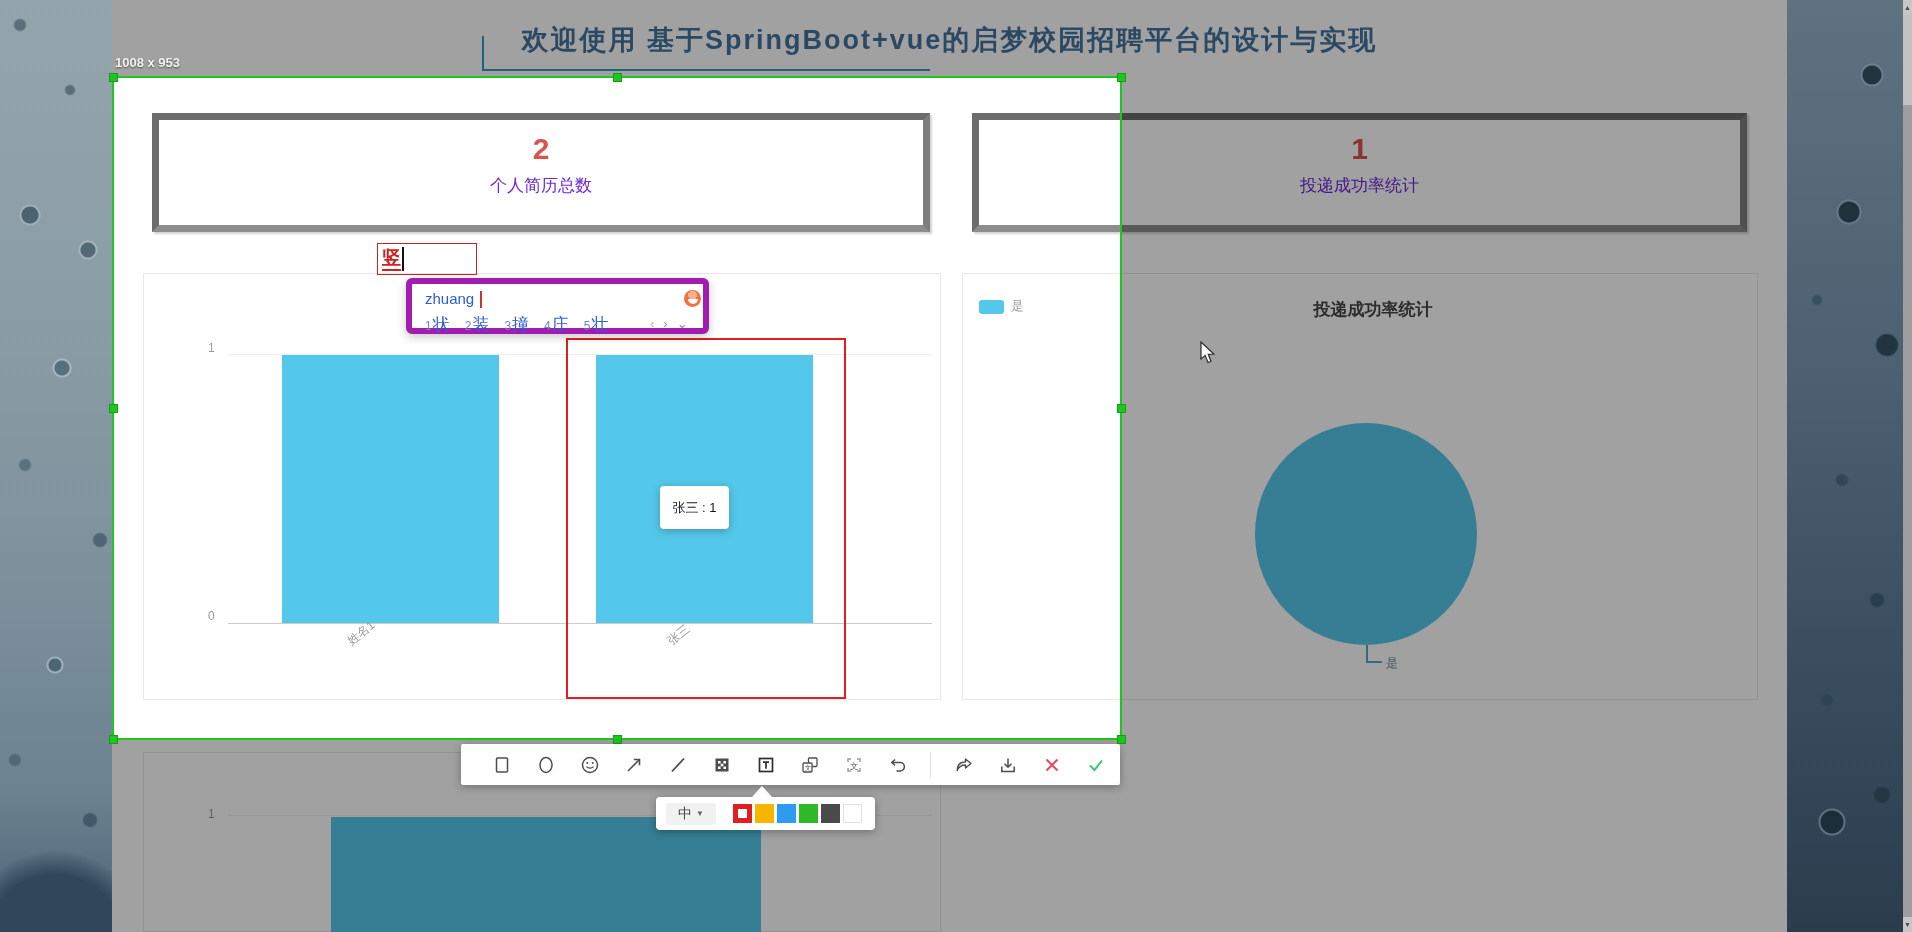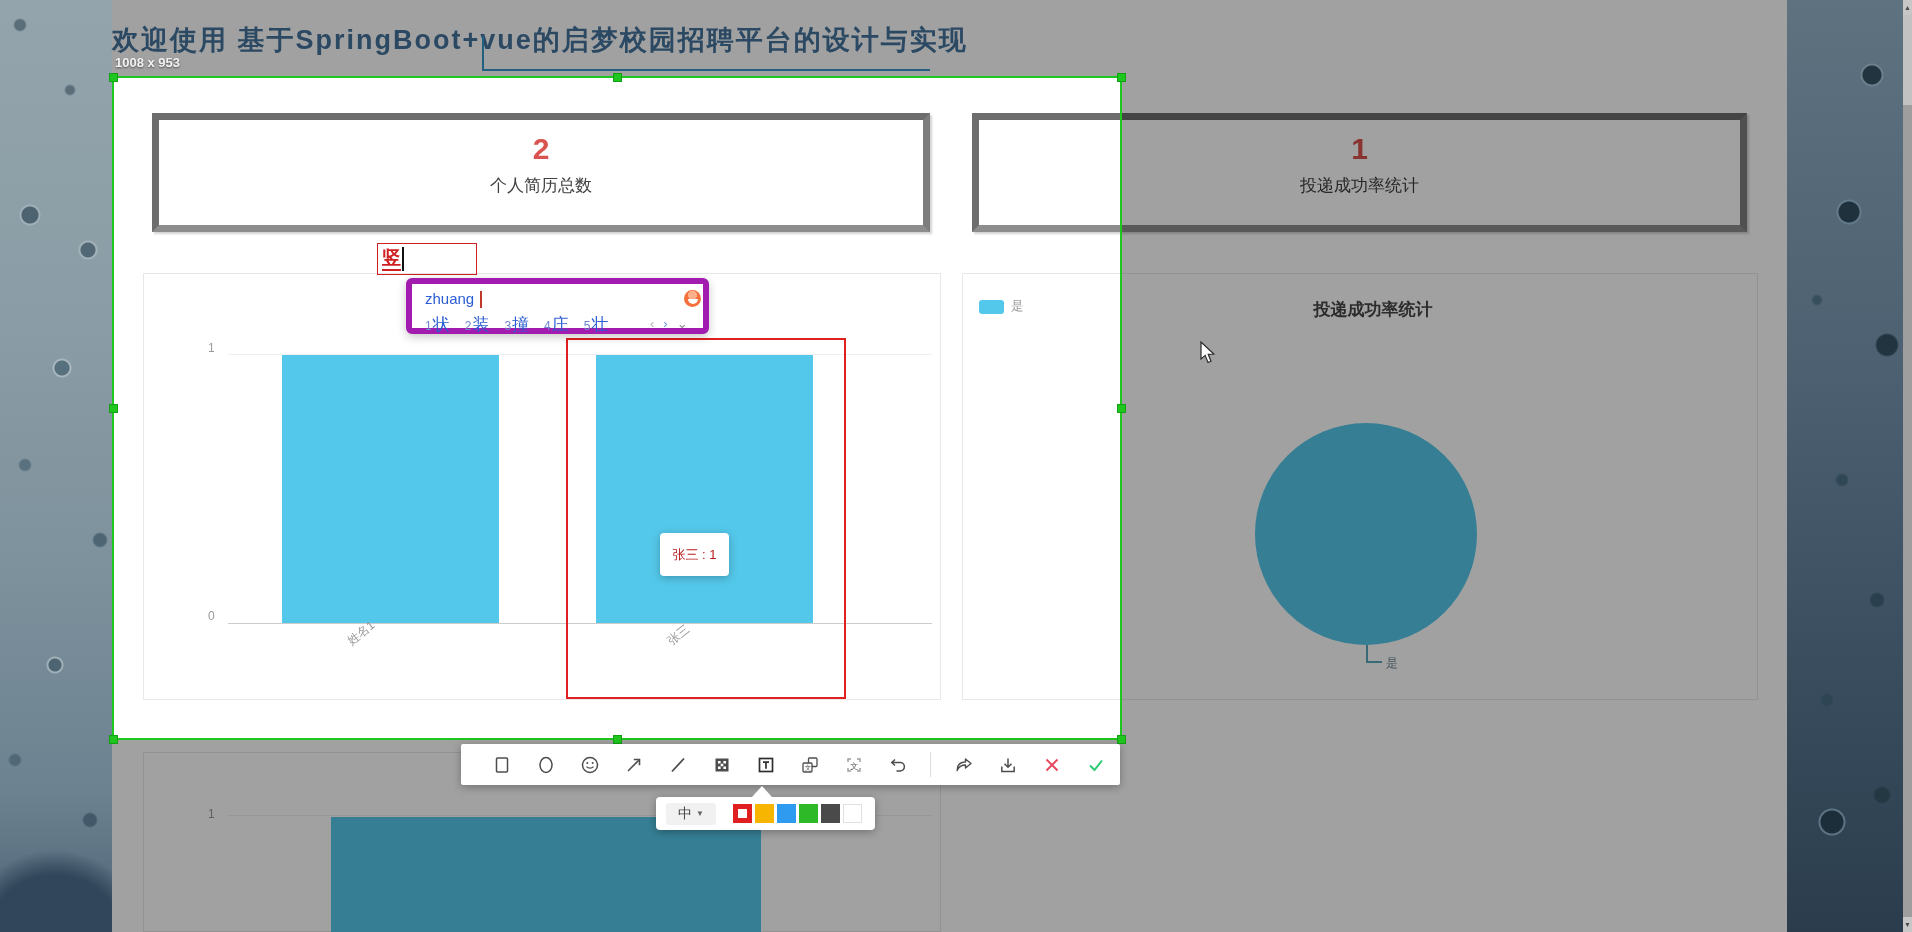--- a/index.html
+++ b/index.html
@@ -33,29 +33,29 @@
       radial-gradient(circle at 45px 822px, #1c2e39 0 11px, #5d7383 12px 13px, transparent 14px),
       radial-gradient(circle at 95px 795px, #243844 0 7px, transparent 9px),
       linear-gradient(180deg,#5e7280 0%,#4c6071 40%,#3a4e5f 70%,#2b3d4d 100%);}
   
   .scrollbar{left:1903px;top:0;width:9px;height:932px;background:#9e9e9e;}
   .sb-btn{left:0;width:9px;height:15px;background:#c7c7c7;color:#4a4a4a;font-size:7px;
     line-height:15px;text-align:center;}
   .sb-thumb{left:0;top:15px;width:9px;height:90px;background:#c2c2c2;}
   
   .page{left:112px;top:0;width:1675px;height:932px;background:#ffffff;}
-  .page-title{left:0;top:22px;width:1675px;color:#44749e;
+  .page-title{left:0;top:22px;width:1675px;text-align:center;color:#44749e;
     font-size:27px;font-weight:bold;letter-spacing:2px;}
   .title-line-v{left:370px;top:36px;width:2px;height:35px;background:#3598c9;}
   .title-line-h{left:370px;top:69px;width:448px;height:2px;background:#3598c9;}
   .stat-card{top:113px;height:119px;background:#fff;border:7px solid #6d6d6d;
     border-right-color:#7d7d7d;border-bottom-color:#8d8d8d;box-sizing:border-box;
     box-shadow:2px 2px 2px rgba(0,0,0,.18);text-align:center;}
   .stat-num{margin-top:12px;font-size:30px;font-weight:bold;color:#d9534f;}
-  .stat-label{margin-top:8px;font-size:17px;color:#404040;}
+  .stat-label{margin-top:8px;font-size:17px;color:#6d28d9;}
   .chart-card{top:273px;height:427px;background:#fff;border:1px solid #e8e8e8;box-sizing:border-box;}
   .ytick{color:#999;font-size:12px;}
   .axis-h{background:#ccc;height:1px;}
   .bar{background:#54c8ea;}
   .xlabel{color:#999;font-size:12px;transform:rotate(-38deg);transform-origin:left top;white-space:nowrap;}
   .pie-legend-swatch{width:25px;height:14px;border-radius:3px;background:#54c8ea;}
   .pie-title{font-size:17px;font-weight:bold;color:#464646;}
   .pie-circle{width:222px;height:222px;border-radius:50%;background:#54c8ea;}
   .pie-line-v{width:1.5px;height:17px;background:#58a7bd;}
   .pie-line-h{width:16px;height:1.5px;background:#58a7bd;}
@@ -68,23 +68,23 @@
   .handle{width:7px;height:7px;background:#1fc61f;border:1px solid #12a112;z-index:21;}
   .size-label{left:115px;top:55px;color:#f2f2f2;font-size:13px;font-weight:bold;z-index:21;
     text-shadow:0 1px 2px rgba(0,0,0,.5);}
   
   .red-rect{left:566px;top:338px;width:280px;height:361px;border:2.5px solid #e01f1f;
     box-sizing:border-box;z-index:22;}
   .anno-textbox{left:377px;top:243px;width:100px;height:32px;border:1.5px solid #cf2121;
     box-sizing:border-box;background:transparent;z-index:30;display:flex;align-items:center;padding-left:4px;}
   .anno-text{color:#cf2121;font-size:19px;font-weight:bold;border-bottom:2px solid #cf2121;line-height:22px;}
   .caret{width:2px;height:24px;background:#111;margin-left:1px;}
-  .tooltip{left:660px;top:533px;width:69px;height:43px;background:#fff;border-radius:4px;
+  .tooltip{left:660px;top:486px;width:69px;height:43px;background:#fff;border-radius:4px;
     box-shadow:0 2px 8px rgba(0,0,0,.25);z-index:22;display:flex;align-items:center;
-    justify-content:center;font-size:13px;color:#b91c1c;}
+    justify-content:center;font-size:13px;color:#0f172a;}
   
   .ime{left:406px;top:278px;width:303px;height:56px;background:#fff;border:6px solid #a21caf;
     border-radius:6px;box-shadow:0 3px 10px rgba(0,0,0,.22);z-index:40;box-sizing:border-box;}
   .ime-comp{left:13px;top:6px;font-size:15px;color:#2a5cd5;}
   .ime-caret{left:68px;top:7px;width:1.5px;height:17px;background:#c0392b;}
   .ime-emoji{left:272px;top:6px;width:17px;height:17px;border-radius:50%;
     background:radial-gradient(circle at 50% 30%,#ffb08a 0 30%,#f4703d 32%);}
   .ime-emoji::after{content:"";position:absolute;left:3.5px;top:9px;width:10px;height:5px;
     background:#fff;border-radius:0 0 8px 8px;}
   .ime-cands{left:13px;top:29px;display:flex;gap:15px;align-items:baseline;}

